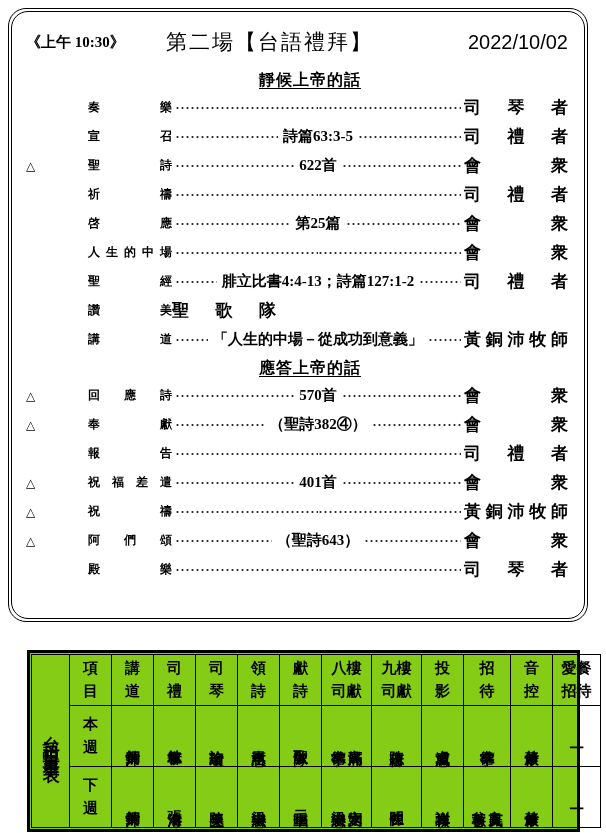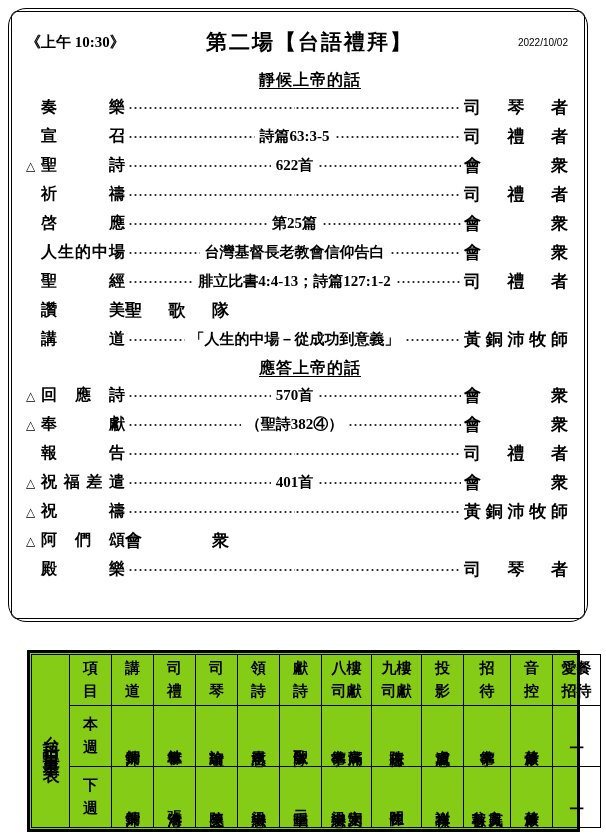--- a/index.html
+++ b/index.html
@@ -8,36 +8,36 @@
     font-family:"Liberation Serif","DejaVu Serif",serif;
     color:#000;position:relative;
   }
   
   .frame-outer{
     position:absolute;left:8px;top:8px;width:580px;height:614px;
     border:1.6px solid #000;border-radius:18px;padding:2px;box-sizing:border-box;
   }
   .frame-inner{
     width:100%;height:100%;box-sizing:border-box;
-    border:1.2px solid #000;border-radius:6px;
+    border:1.2px solid #000;border-radius:17px;
     padding:8px 16px 6px 14px;
     display:flex;flex-direction:column;
   }
   .title-row{display:flex;align-items:center;height:44px;flex:none;margin-bottom:2px;}
   .svc-time{width:140px;flex:none;font-size:15px;font-weight:bold;}
-  .svc-title{flex:1;text-align:center;font-size:21px;font-weight:bold;letter-spacing:2px;}
-  .svc-date{width:115px;flex:none;text-align:right;font-size:10px;
+  .svc-title{flex:1;text-align:left;font-size:21px;font-weight:normal;letter-spacing:2px;}
+  .svc-date{width:115px;flex:none;text-align:right;font-size:20px;
     font-family:"Liberation Sans",sans-serif;}
   .sec-row{height:27px;line-height:27px;text-align:center;flex:none;}
   .sec-title{font-weight:bold;font-size:16px;letter-spacing:1px;
     text-decoration:underline;text-underline-offset:3px;margin-left:26px;}
   .prow{display:flex;align-items:center;height:29px;flex:none;}
   .tri{width:15px;flex:none;font-size:12px;line-height:1;}
-  .plabel{width:84px;flex:none;font-weight:bold;font-size:16px;
-    text-align:justify;text-align-last:justify;}
+  .plabel{width:84px;flex:none;font-weight:bold;font-size:12px;
+    text-align:justify;text-align-last:justify;margin-left:47px;}
   .leader{flex:1;display:flex;align-items:center;min-width:0;margin:0 3px;}
   .dots{flex:1;min-width:8px;height:8px;
     background-image:radial-gradient(circle,#2b2b2b 0.9px,transparent 1.25px);
     background-size:5px 8px;background-repeat:repeat-x;background-position:0 45%;}
   .mid{font-size:15px;font-weight:bold;padding:0 5px;white-space:nowrap;}
   .mid:empty{display:none;}
   .pright{width:104px;flex:none;font-weight:bold;font-size:17px;
     text-align:justify;text-align-last:justify;}
   
   .duty{position:absolute;left:27px;top:650px;width:553px;box-sizing:border-box;
@@ -115,21 +115,20 @@
           <span class="mid">第25篇</span>
           <span class="dots"></span>
         </span>
         <span class="pright">會衆</span>
       </div>
     <div class="prow">
         <span class="tri"></span>
         <span class="plabel">人生的中場</span>
         <span class="leader">
           <span class="dots"></span>
-          <span class="mid">台灣基督長老教會信仰告白</span>
           <span class="dots"></span>
         </span>
         <span class="pright">會衆</span>
       </div>
 
 
     <div class="prow">
         <span class="tri"></span>
         <span class="plabel">聖經</span>
         <span class="leader">
@@ -201,20 +200,25 @@
         <span class="plabel">祝禱</span>
         <span class="leader">
           <span class="dots"></span>
           <span class="dots"></span>
         </span>
         <span class="pright">黃銅沛牧師</span>
       </div>
     <div class="prow">
         <span class="tri">△</span>
         <span class="plabel">阿們頌</span>
+        <span class="leader">
+          <span class="dots"></span>
+          <span class="mid">（聖詩643）</span>
+          <span class="dots"></span>
+        </span>
         <span class="pright">會衆</span>
       </div>
     <div class="prow">
         <span class="tri"></span>
         <span class="plabel">殿樂</span>
         <span class="leader">
           <span class="dots"></span>
           <span class="dots"></span>
         </span>
         <span class="pright">司琴者</span>

